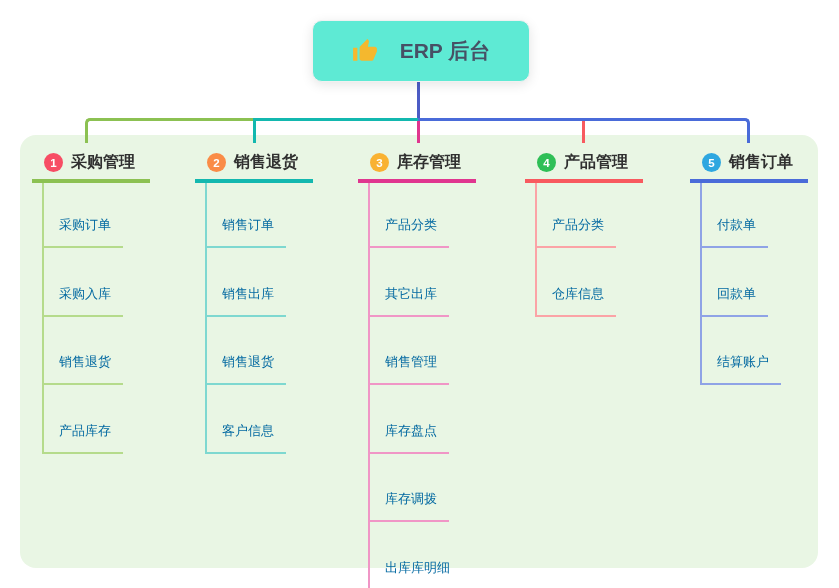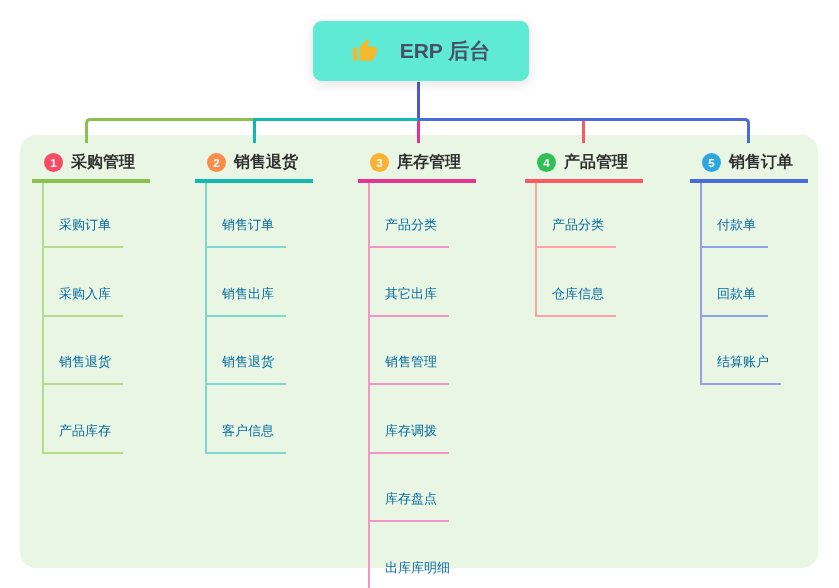--- a/index.html
+++ b/index.html
@@ -105,22 +105,22 @@
   </div>
 <div class="branch branch-2" style="--main: #e0368f; --light: #f096c6; --badge: #f9b232;">
     <div class="branch-header">
       <span class="badge">3</span>
       <span>库存管理</span>
     </div>
     <ul class="branch-children">
       <li>产品分类</li>
       <li>其它出库</li>
       <li>销售管理</li>
+      <li>库存盘点</li>
       <li>库存调拨</li>
-      <li>库存盘点</li>
       <li>出库库明细</li>
     </ul>
   </div>
 <div class="branch branch-3" style="--main: #f85a5f; --light: #fba3a6; --badge: #2fbf56;">
     <div class="branch-header">
       <span class="badge">4</span>
       <span>产品管理</span>
     </div>
     <ul class="branch-children">
       <li>产品分类</li>

